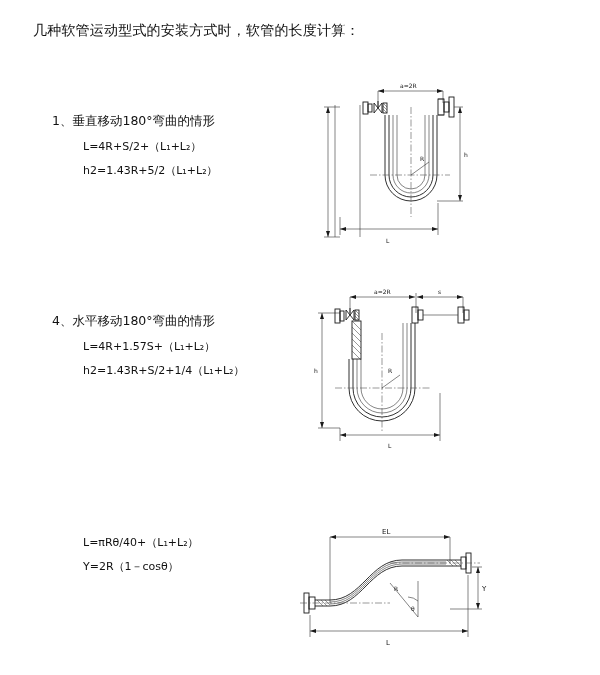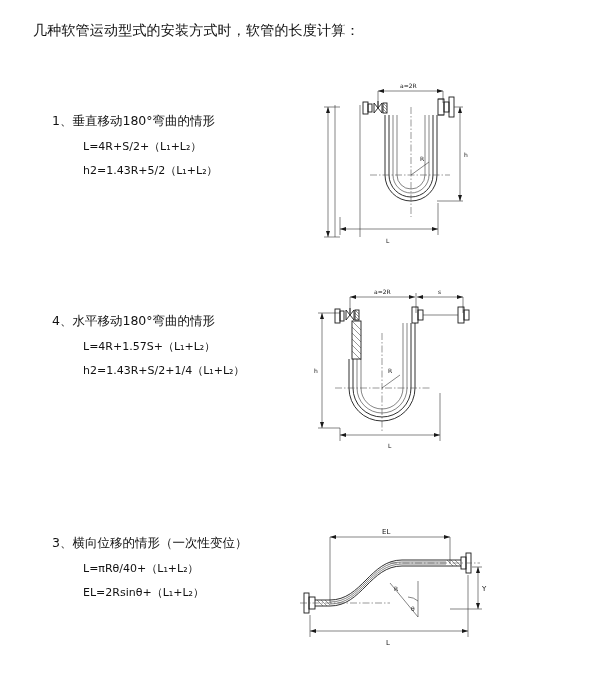--- a/index.html
+++ b/index.html
@@ -216,23 +216,22 @@
       <path class="fil" d="M140,152 l-6,-2 l0,4 z"></path>
       <text class="txt" x="88" y="165">L</text>
       <line class="thin" x1="40" y1="145" x2="40" y2="158"></line>
       <line class="thin" x1="140" y1="110" x2="140" y2="158"></line>
     </svg>
   </div>
 </div>
 
 <div class="section sec3">
   <div class="formula-block">
-    <div class="heading">3、横向位移的情形（一次性变位）</div>
     <div class="formula">L=πRθ/40+（L₁+L₂）</div>
-    <div class="formula">EL=2Rsinθ+（L₁+L₂）</div>
+    <div class="formula">Y=2R（1－cosθ）</div>
   </div>
 
   <div class="figure fig3">
     <svg width="200" height="140" viewBox="0 0 200 140">
 
       <line class="dim" x1="40" y1="16" x2="160" y2="16"></line>
       <path class="fil" d="M40,16 l6,-2 l0,4 z"></path>
       <path class="fil" d="M160,16 l-6,-2 l0,4 z"></path>
       <text class="txt7" x="92" y="13">EL</text>
       <line class="thin" x1="40" y1="16" x2="40" y2="82"></line>

